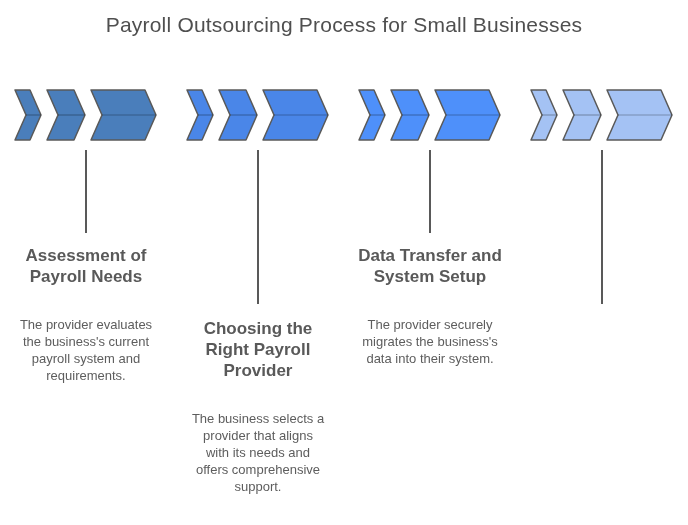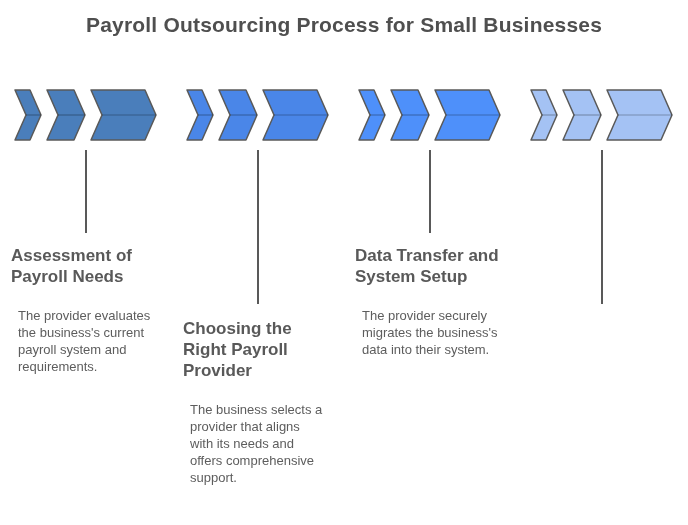--- a/index.html
+++ b/index.html
@@ -11,21 +11,21 @@
     font-family: "Liberation Sans", sans-serif;
     overflow: hidden;
   }
   .diagram-title {
     position: absolute;
     top: 13px;
     left: 0;
     width: 100%;
     text-align: center;
     font-size: 21px;
-    font-weight: bold;
+    font-weight: normal;
     color: #4f4f4f;
     letter-spacing: 0.2px;
   }
   .col { position: absolute; top: 0; width: 172px; height: 525px; }
   .col-0 { left: 0; }
   .col-1 { left: 172px; }
   .col-2 { left: 344px; }
   .col-3 { left: 516px; }
 
   .chevrons { position: absolute; left: 14px; top: 89px; display: block; }
@@ -37,34 +37,34 @@
     width: 1.5px;
     background: #595959;
   }
   .short .connector { height: 83px; }
   .tall  .connector { height: 154px; }
 
   .textblock {
     position: absolute;
     left: 11px;
     width: 150px;
-    text-align: left;
+    text-align: center;
   }
   .short .textblock { top: 245px; }
   .tall  .textblock { top: 318px; }
 
   .step-title {
     margin: 0;
     font-size: 17px;
     line-height: 21px;
     font-weight: bold;
     color: #595959;
   }
   .step-desc {
-    margin: 20px auto 0 auto;
+    margin: 29px auto 0 auto;
     width: 136px;
     font-size: 13px;
     line-height: 17px;
     color: #5d5d5d;
   }
 </style>
 </head>
 <body>
 
 <div class="canvas">

